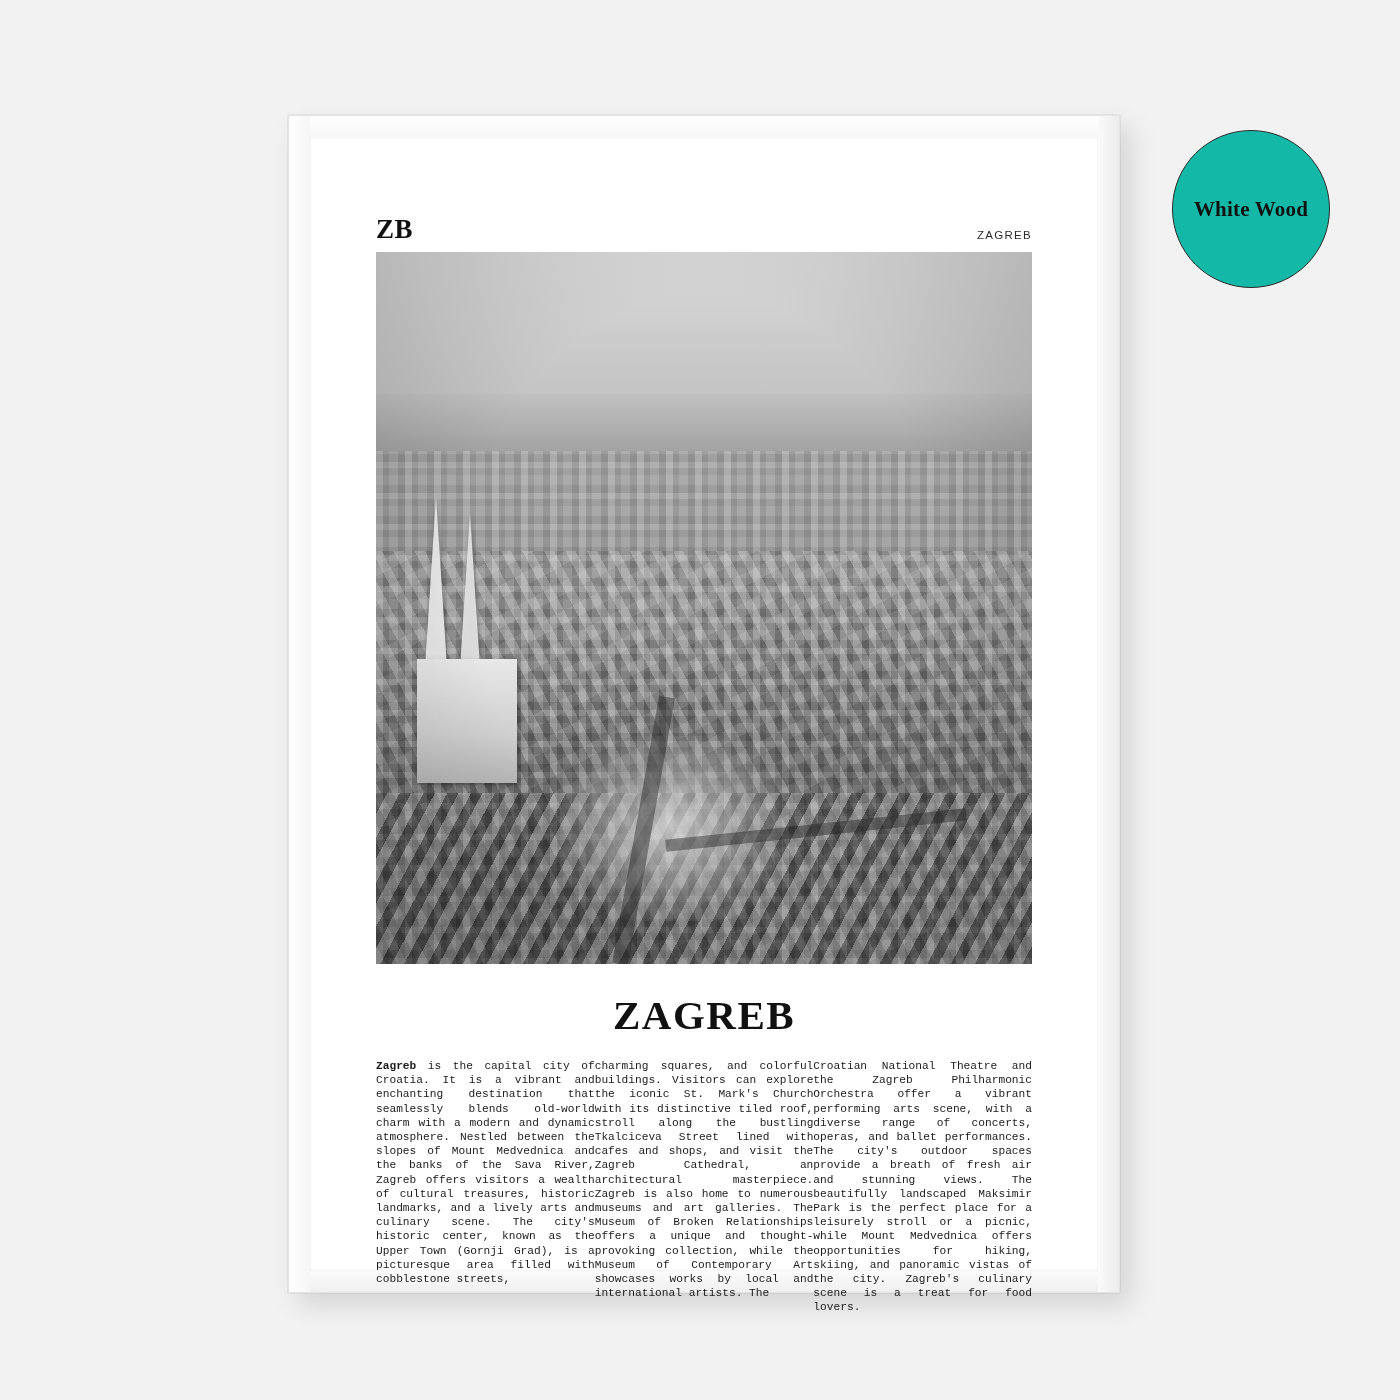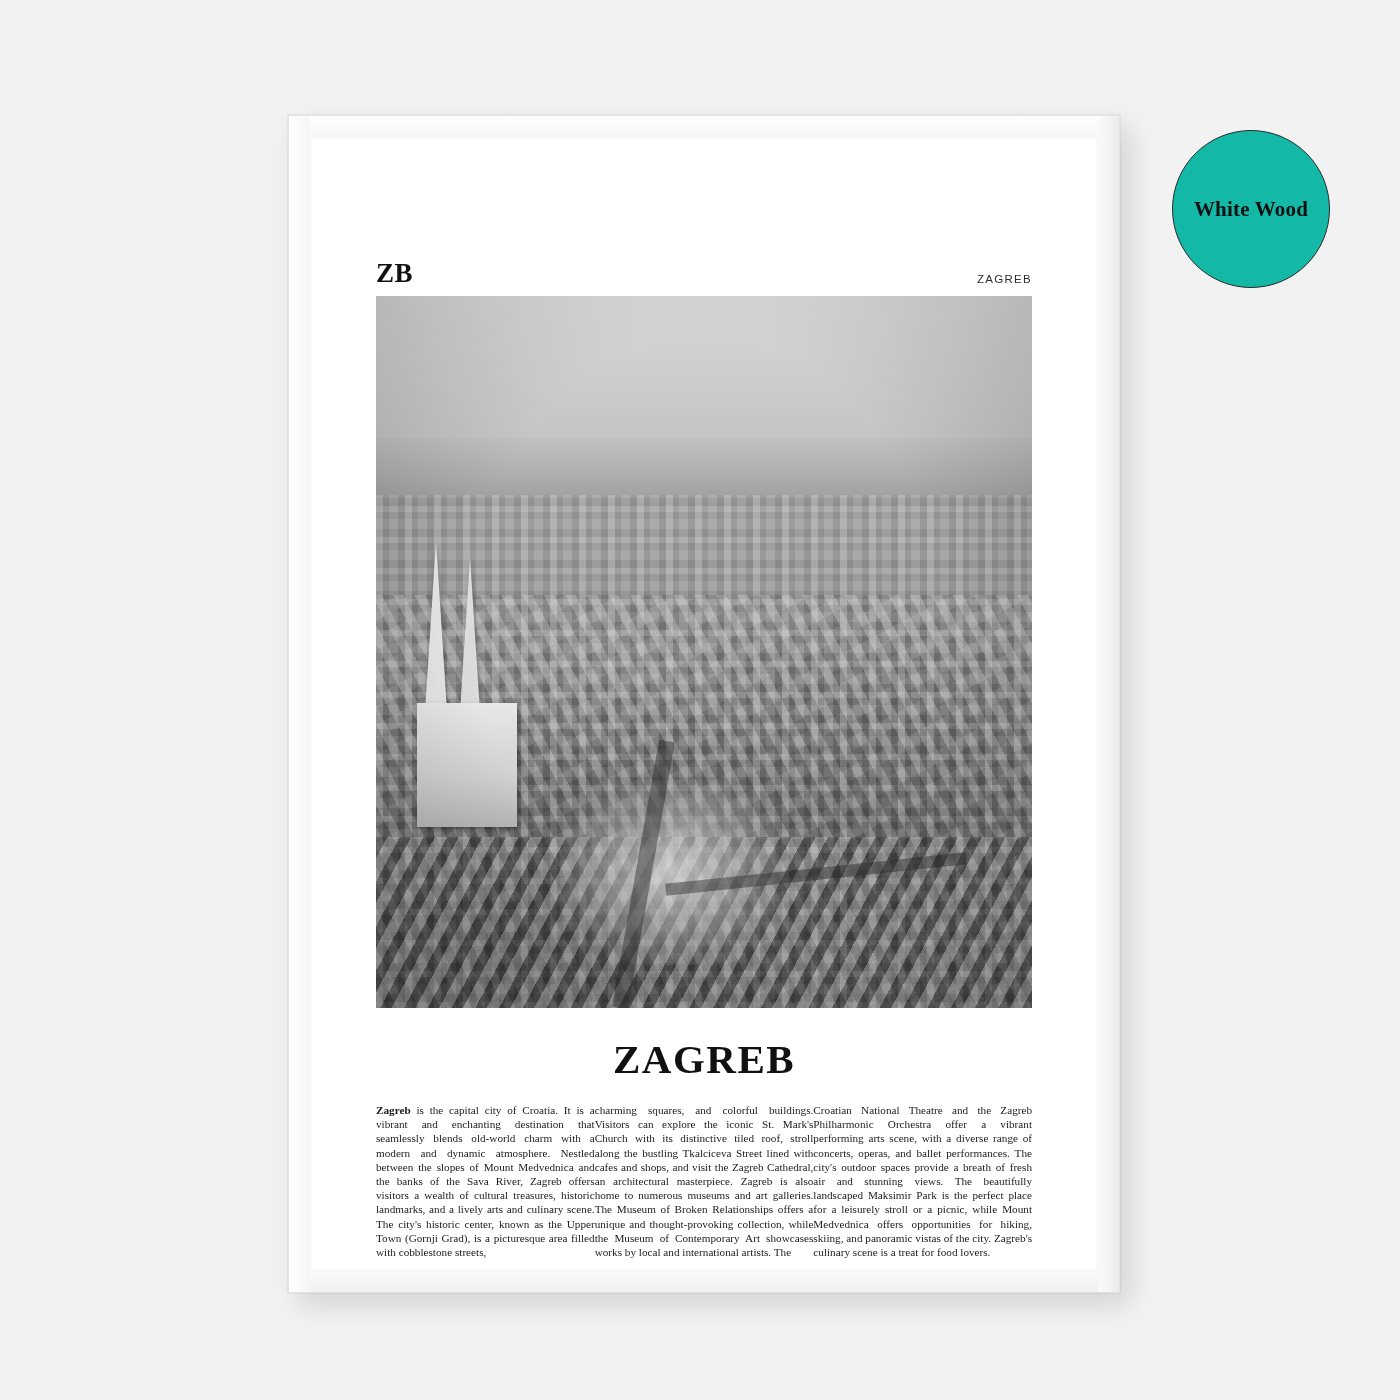--- a/index.html
+++ b/index.html
@@ -72,21 +72,20 @@
     height: 990px;
   }
 
   
   .poster-head {
     display: flex;
     align-items: flex-end;
     justify-content: space-between;
     height: 28px;
     margin-bottom: 9px;
-    margin-top: 44px;
   }
   .poster-code {
     font-family: "Liberation Serif", serif;
     font-weight: bold;
     font-size: 27px;
     letter-spacing: 0.5px;
     color: #111;
     line-height: 1;
   }
   .poster-country {
@@ -200,21 +199,21 @@
     font-size: 41px;
     letter-spacing: 1.5px;
     color: #111;
     margin-top: 27px;
     margin-bottom: 20px;
   }
 
   
   .columns {
     display: flex;
-    font-family: Liberation Serif, serif;
+    font-family: Liberation Mono, monospace;
     font-size: 11.2px;
     line-height: 14.2px;
     color: #1b1b1b;
     text-align: justify;
     text-justify: inter-word;
     hyphens: auto;
   }
   .col { flex: 1 1 0; }
   .col p { margin: 0; }
   .col b { font-weight: bold; }

